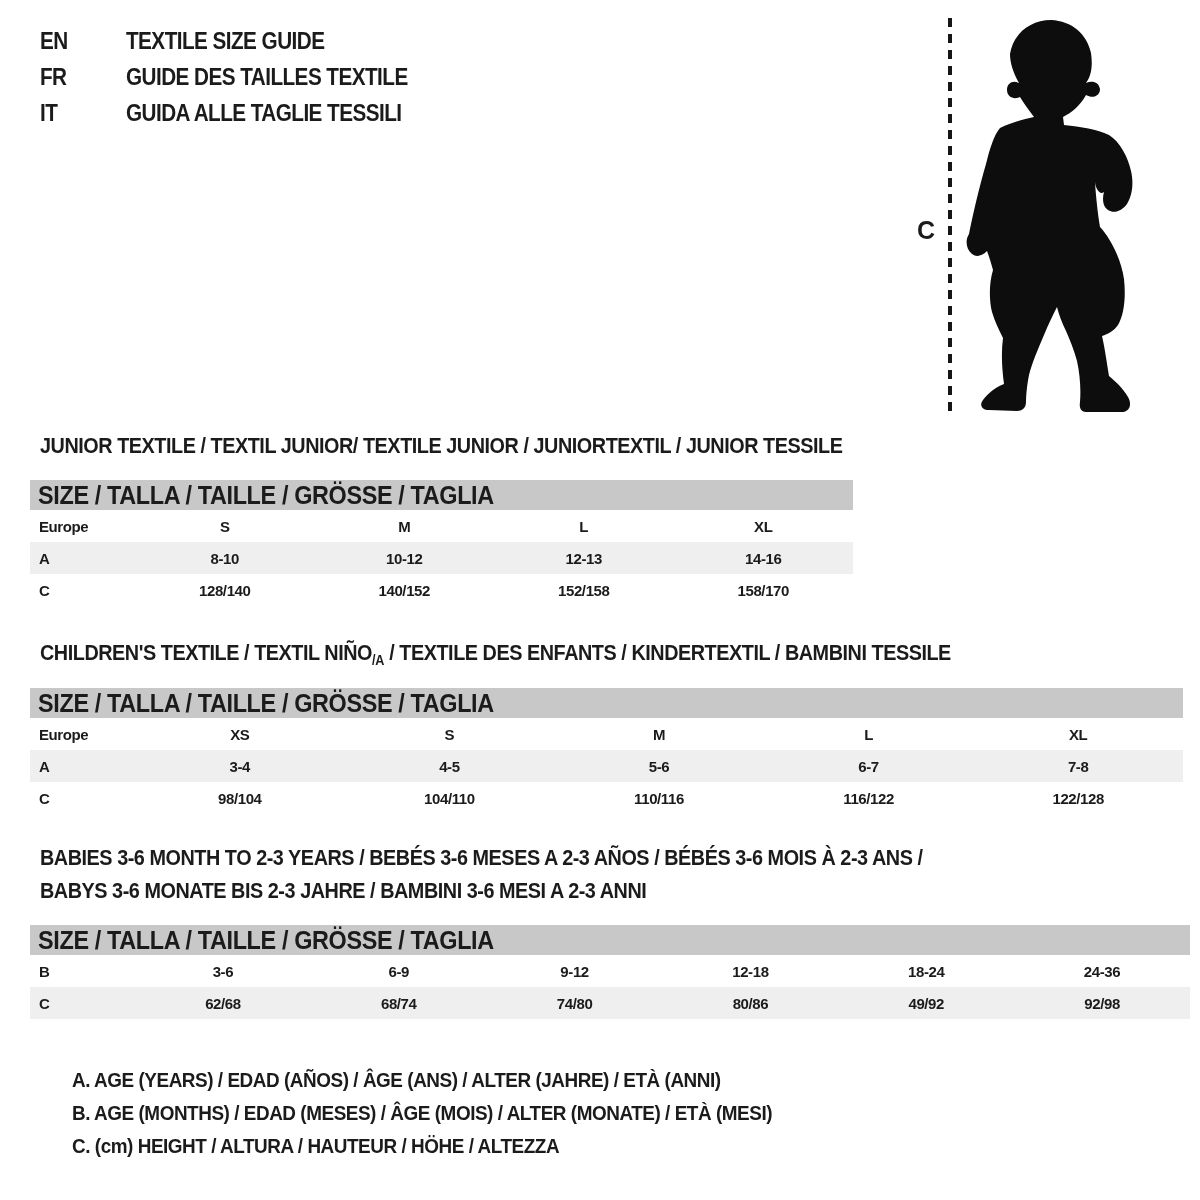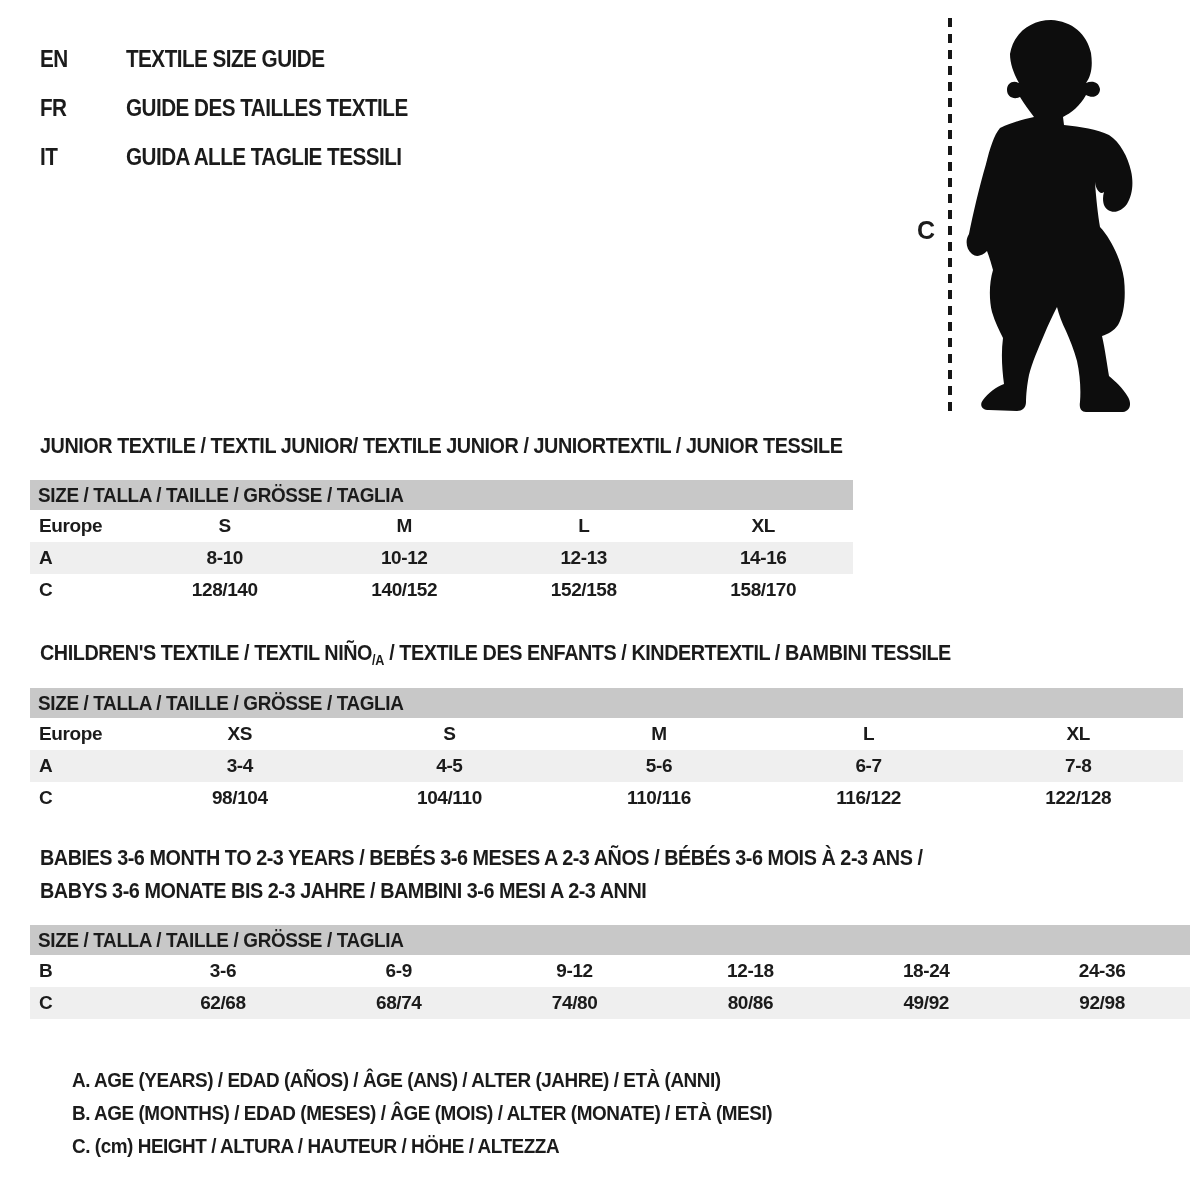--- a/index.html
+++ b/index.html
@@ -5,21 +5,21 @@
   html,body{margin:0;padding:0;}
   body{
     width:1200px;height:1200px;background:#ffffff;
     font-family:"Liberation Sans", sans-serif;
     color:#1b1b1b;
   }
   .page{position:relative;width:1200px;height:1200px;background:#fff;overflow:hidden;}
 
   
   .lang-block{position:absolute;left:40px;top:28px;}
-  .lang-row{display:flex;height:36px;align-items:center;margin-top:13px;}
+  .lang-row{display:flex;height:36px;align-items:flex-start;}
   .lang-code,.lang-label{
     font-weight:700;font-size:23px;letter-spacing:-0.6px;white-space:nowrap;
     display:inline-block;transform:scaleX(0.9);transform-origin:0 50%;
   }
   .lang-code{width:86px;flex:0 0 86px;}
 
   
   .measure-line{
     position:absolute;left:948px;top:18px;width:4px;height:399px;
     background:repeating-linear-gradient(to bottom,#161616 0 9px,transparent 9px 16px);
@@ -41,24 +41,24 @@
   .title-babies-2{top:878px;}
   .tsub{font-size:14px;vertical-align:-5px;letter-spacing:-0.3px;}
 
   
   .tbl{position:absolute;left:30px;}
   .tbl-junior{top:480px;width:823px;}
   .tbl-children{top:688px;width:1153px;}
   .tbl-babies{top:925px;width:1160px;}
   .thead{
     height:30px;background:#c8c8c8;
-    font-weight:700;font-size:21px;line-height:30px;letter-spacing:-0.4px;
+    font-weight:700;font-size:26px;line-height:30px;letter-spacing:-0.4px;
   }
   .thead-inner{display:inline-block;transform:scaleX(0.9);transform-origin:0 50%;padding-left:9px;white-space:nowrap;}
-  .trow{display:flex;height:32px;align-items:center;font-weight:700;font-size:19px;letter-spacing:-0.4px;}
+  .trow{display:flex;height:32px;align-items:center;font-weight:700;font-size:15px;letter-spacing:-0.4px;}
   .trow.shaded{background:#efefef;}
   .cell-label{flex:0 0 105px;width:105px;padding-left:9px;box-sizing:border-box;}
   .cell-val{flex:1;text-align:center;}
 
   
   .legend{position:absolute;left:40px;top:1068px;margin-left:32px;}
   .legend-line{
     height:33px;font-weight:700;font-size:21px;letter-spacing:-0.5px;white-space:nowrap;
     transform:scaleX(0.9);transform-origin:0 50%;
   }

